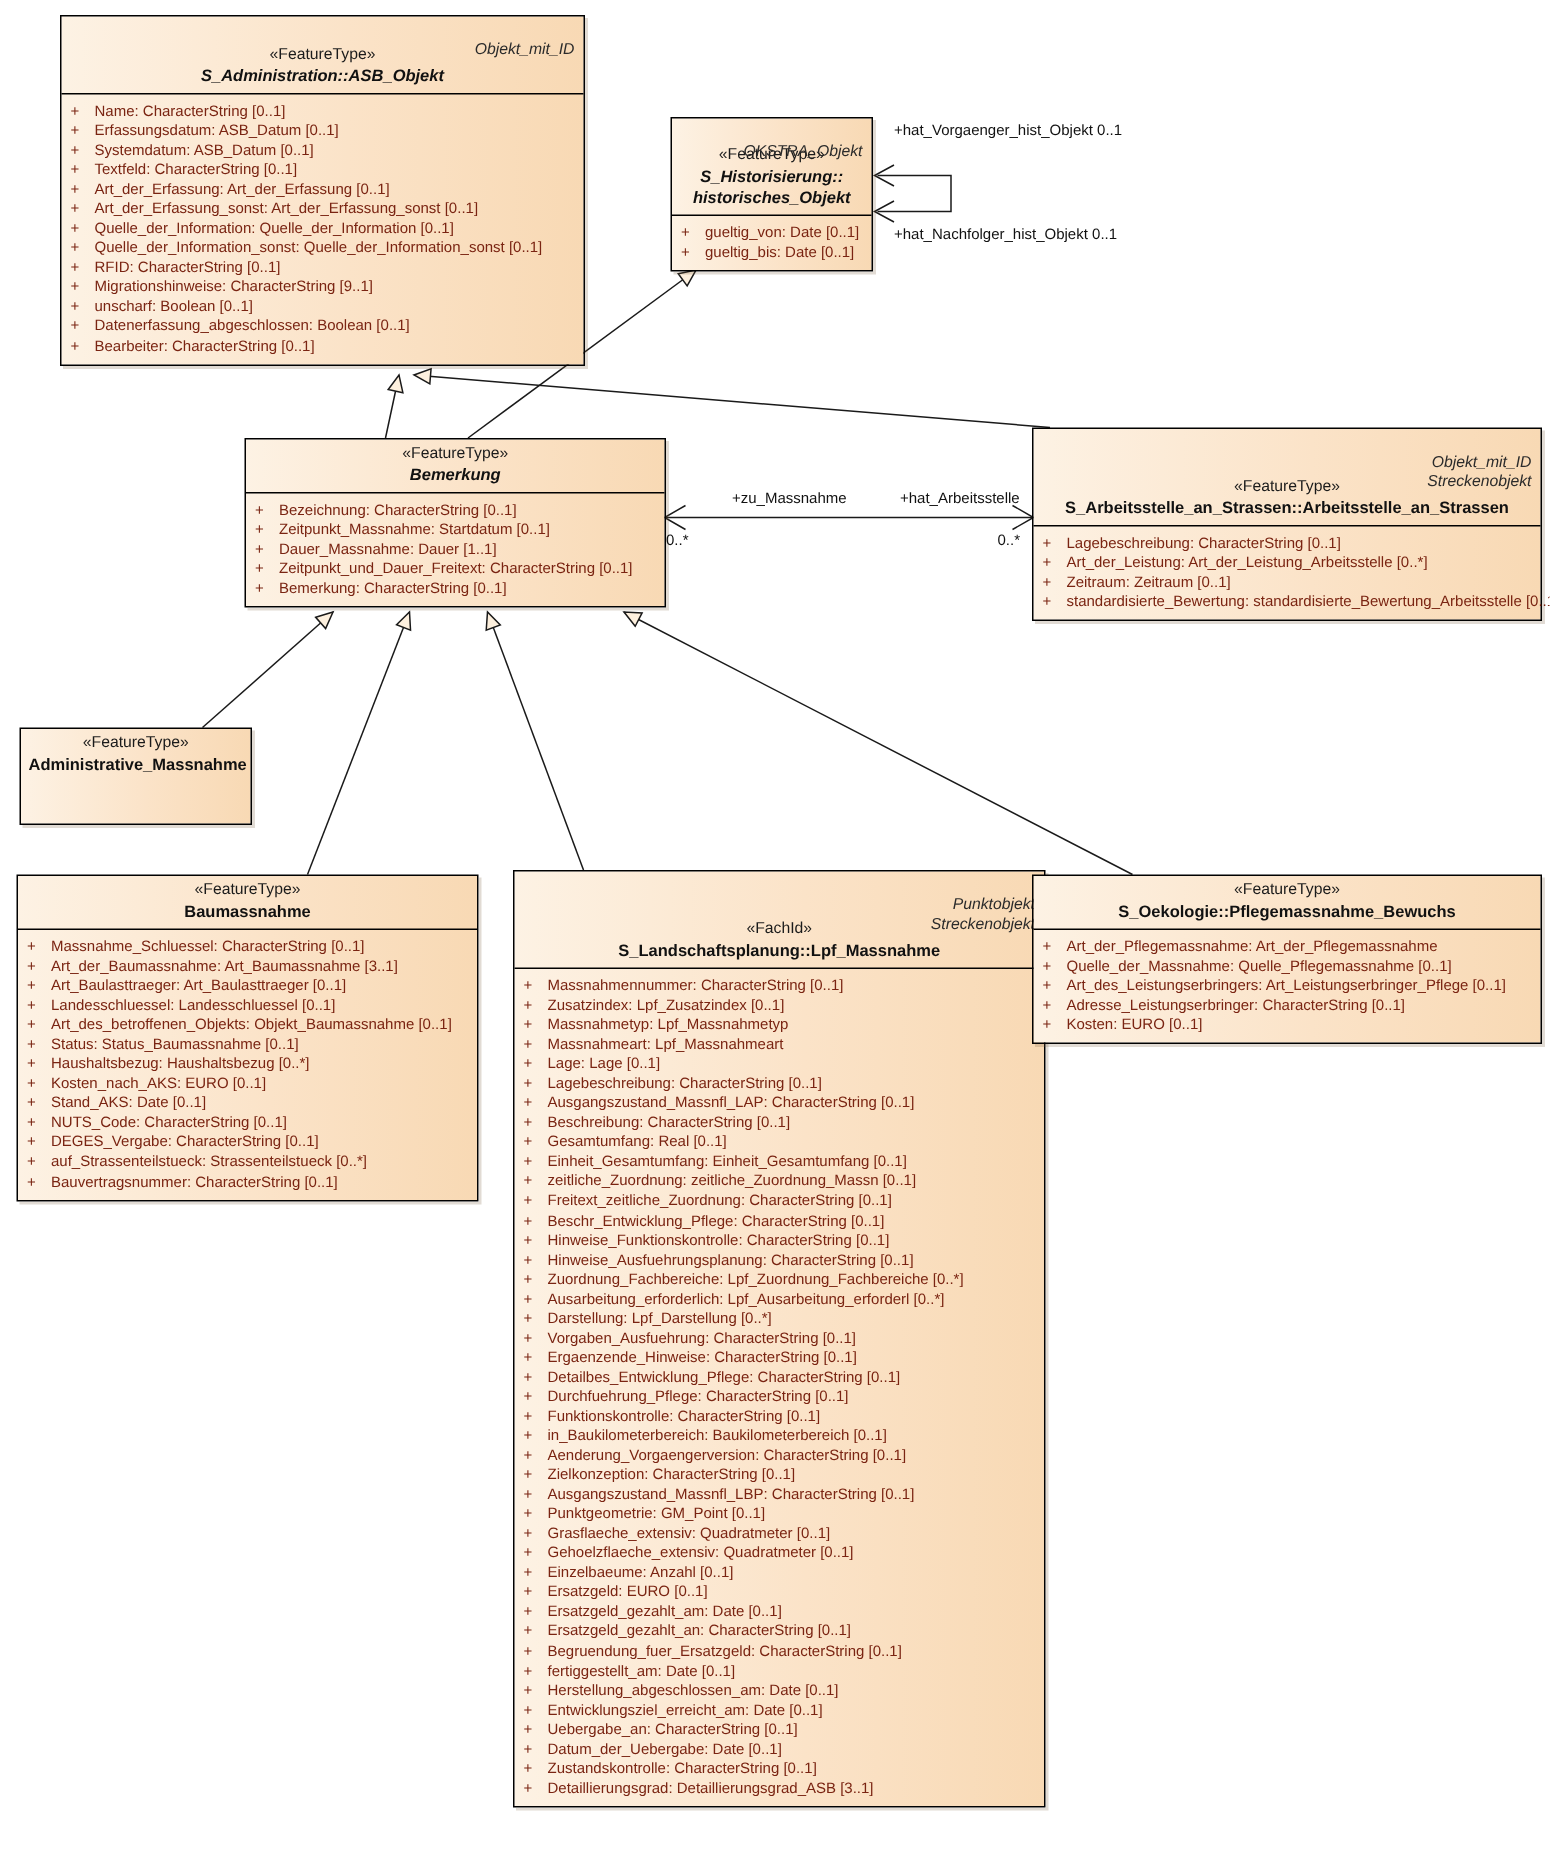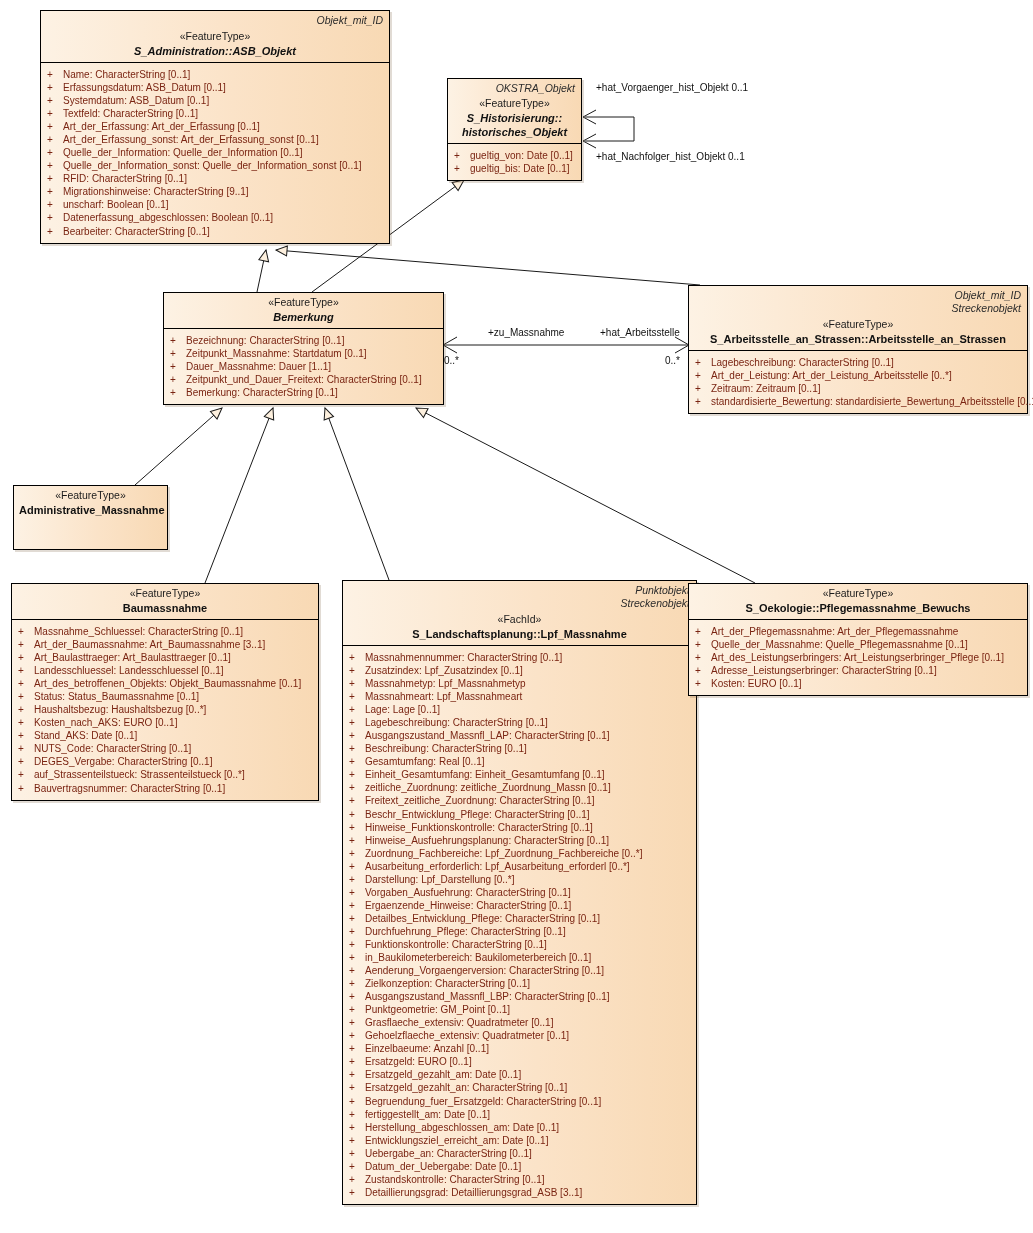--- a/index.html
+++ b/index.html
@@ -30,21 +30,21 @@
   }
   .cls-header {
     position: relative;
     padding: 3px 5px 4px 5px;
     border-bottom: 1px solid #000000;
     text-align: center;
   }
   .cls-header.no-border { border-bottom: none; }
   .tags {
     position: absolute;
-    right: 6px; top: 3px;
+    right: 6px; top: 16px;
     text-align: right;
     line-height: 1.25;
   }
   .tag {
     font-style: italic;
     font-size: 10.5px;
     color: #2b2b2b;
     display: block;
     white-space: nowrap;
   }

